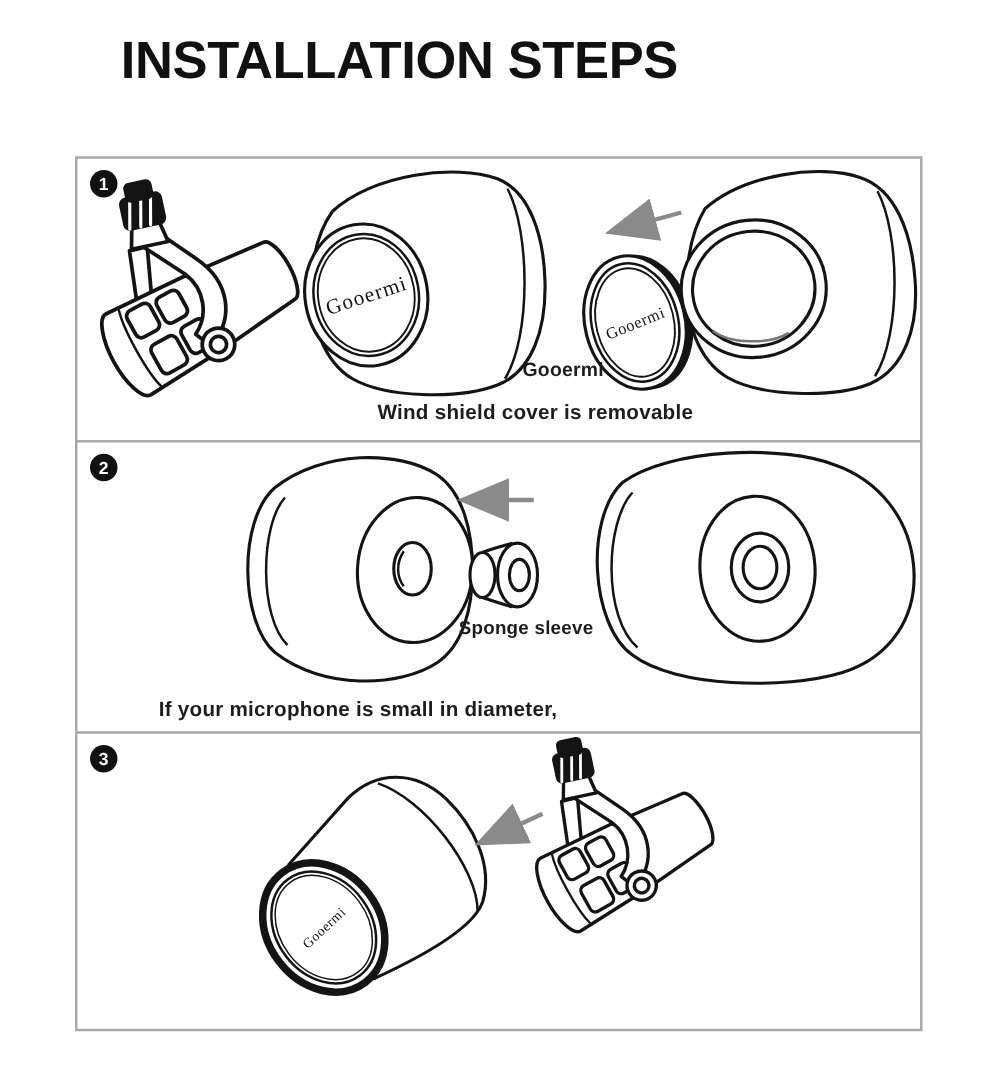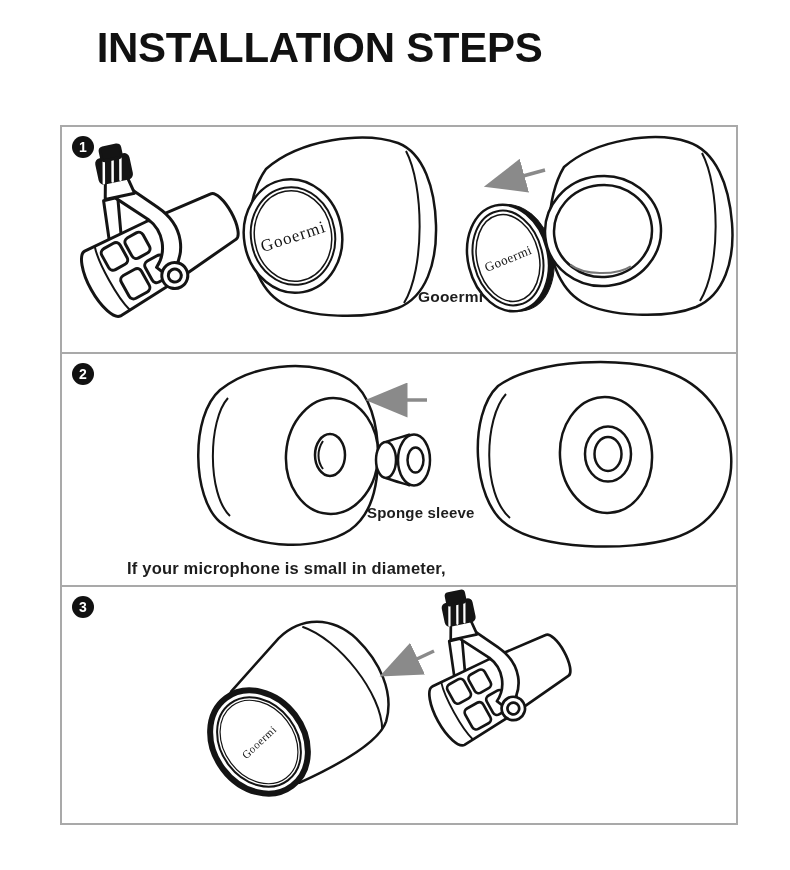--- a/index.html
+++ b/index.html
@@ -98,20 +98,21 @@
         <path d="M 640,26 C 658,60 659,140 638,174" fill="none" stroke-width="2"></path>
         <g transform="translate(541,104) rotate(-6)">
           <ellipse rx="58" ry="55" stroke-width="2.5" fill="#ffffff"></ellipse>
           <ellipse rx="49" ry="46" stroke-width="2.5" fill="#ffffff"></ellipse>
           <path d="M -36,30 C -24,42 8,46 24,38" fill="none" stroke-width="2" stroke="#777777"></path>
         </g>
       </g>
     </svg>
 
     <div class="lbl part-lbl" style="left:356px;top:161px;">Gooermi</div>
+    <div class="lbl cap" style="left:240px;top:194px;">Wind shield cover is removable</div>
   </div>
 
   <div class="panel p2">
     <div class="badge">2</div>
 
     <svg width="674" height="231" viewBox="0 0 674 231">
 
       <g fill="#ffffff" stroke="#141414">
         <path d="M 158,36 C 196,6 258,6 288,26 C 308,40 316,70 316,102 C 316,134 308,162 288,176 C 258,196 196,198 158,168 C 130,144 128,62 158,36 Z" stroke-width="2.5"></path>
         <path d="M 166,44 C 146,66 145,140 168,162" fill="none" stroke-width="2"></path>
@@ -131,21 +132,21 @@
 
       <g fill="#ffffff" stroke="#141414">
         <path d="M 436,32 C 474,4 566,2 606,18 C 640,30 666,60 669,100 C 672,140 650,172 612,184 C 566,198 478,196 444,170 C 410,146 406,60 436,32 Z" stroke-width="2.5"></path>
         <path d="M 444,40 C 422,64 420,140 448,164" fill="none" stroke-width="2"></path>
         <ellipse cx="544" cy="101" rx="46" ry="58" transform="rotate(-4 544 101)" stroke-width="2.5"></ellipse>
         <ellipse cx="546" cy="100" rx="23" ry="27.5" stroke-width="2.5"></ellipse>
         <ellipse cx="546" cy="100" rx="13.5" ry="17" stroke-width="2.5"></ellipse>
       </g>
     </svg>
 
-    <div class="lbl part-lbl" style="left:305px;top:150px;font-size:15px;">Sponge sleeve</div>
+    <div class="lbl part-lbl" style="left:305px;top:140px;font-size:15px;">Sponge sleeve</div>
     <div class="lbl cap2" style="left:65px;top:186px;">
       <div>If your microphone is small in diameter,</div>
     </div>
   </div>
 
   <div class="panel p3">
     <div class="badge">3</div>
 
     <svg width="674" height="236" viewBox="0 0 674 236">
 

